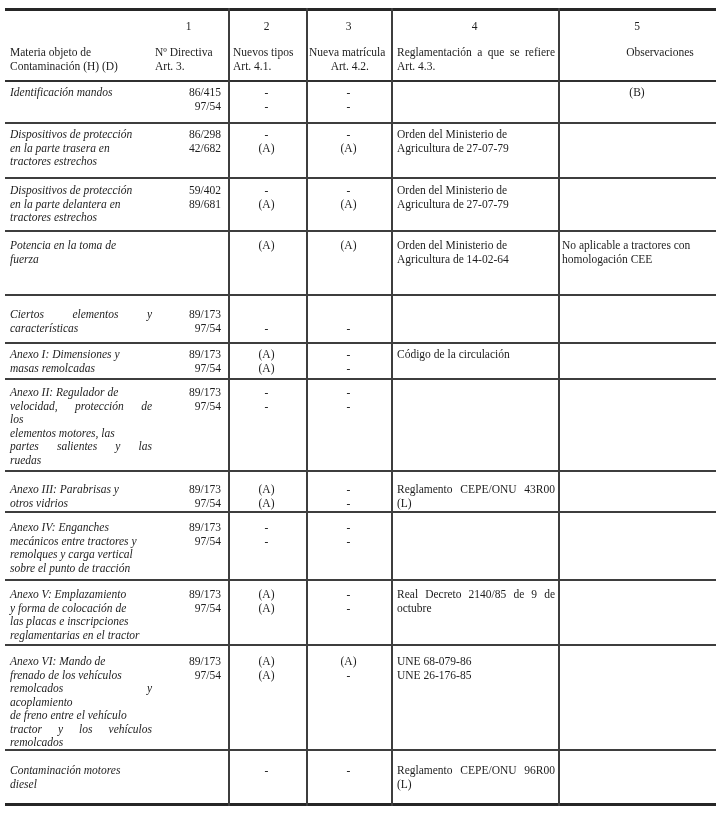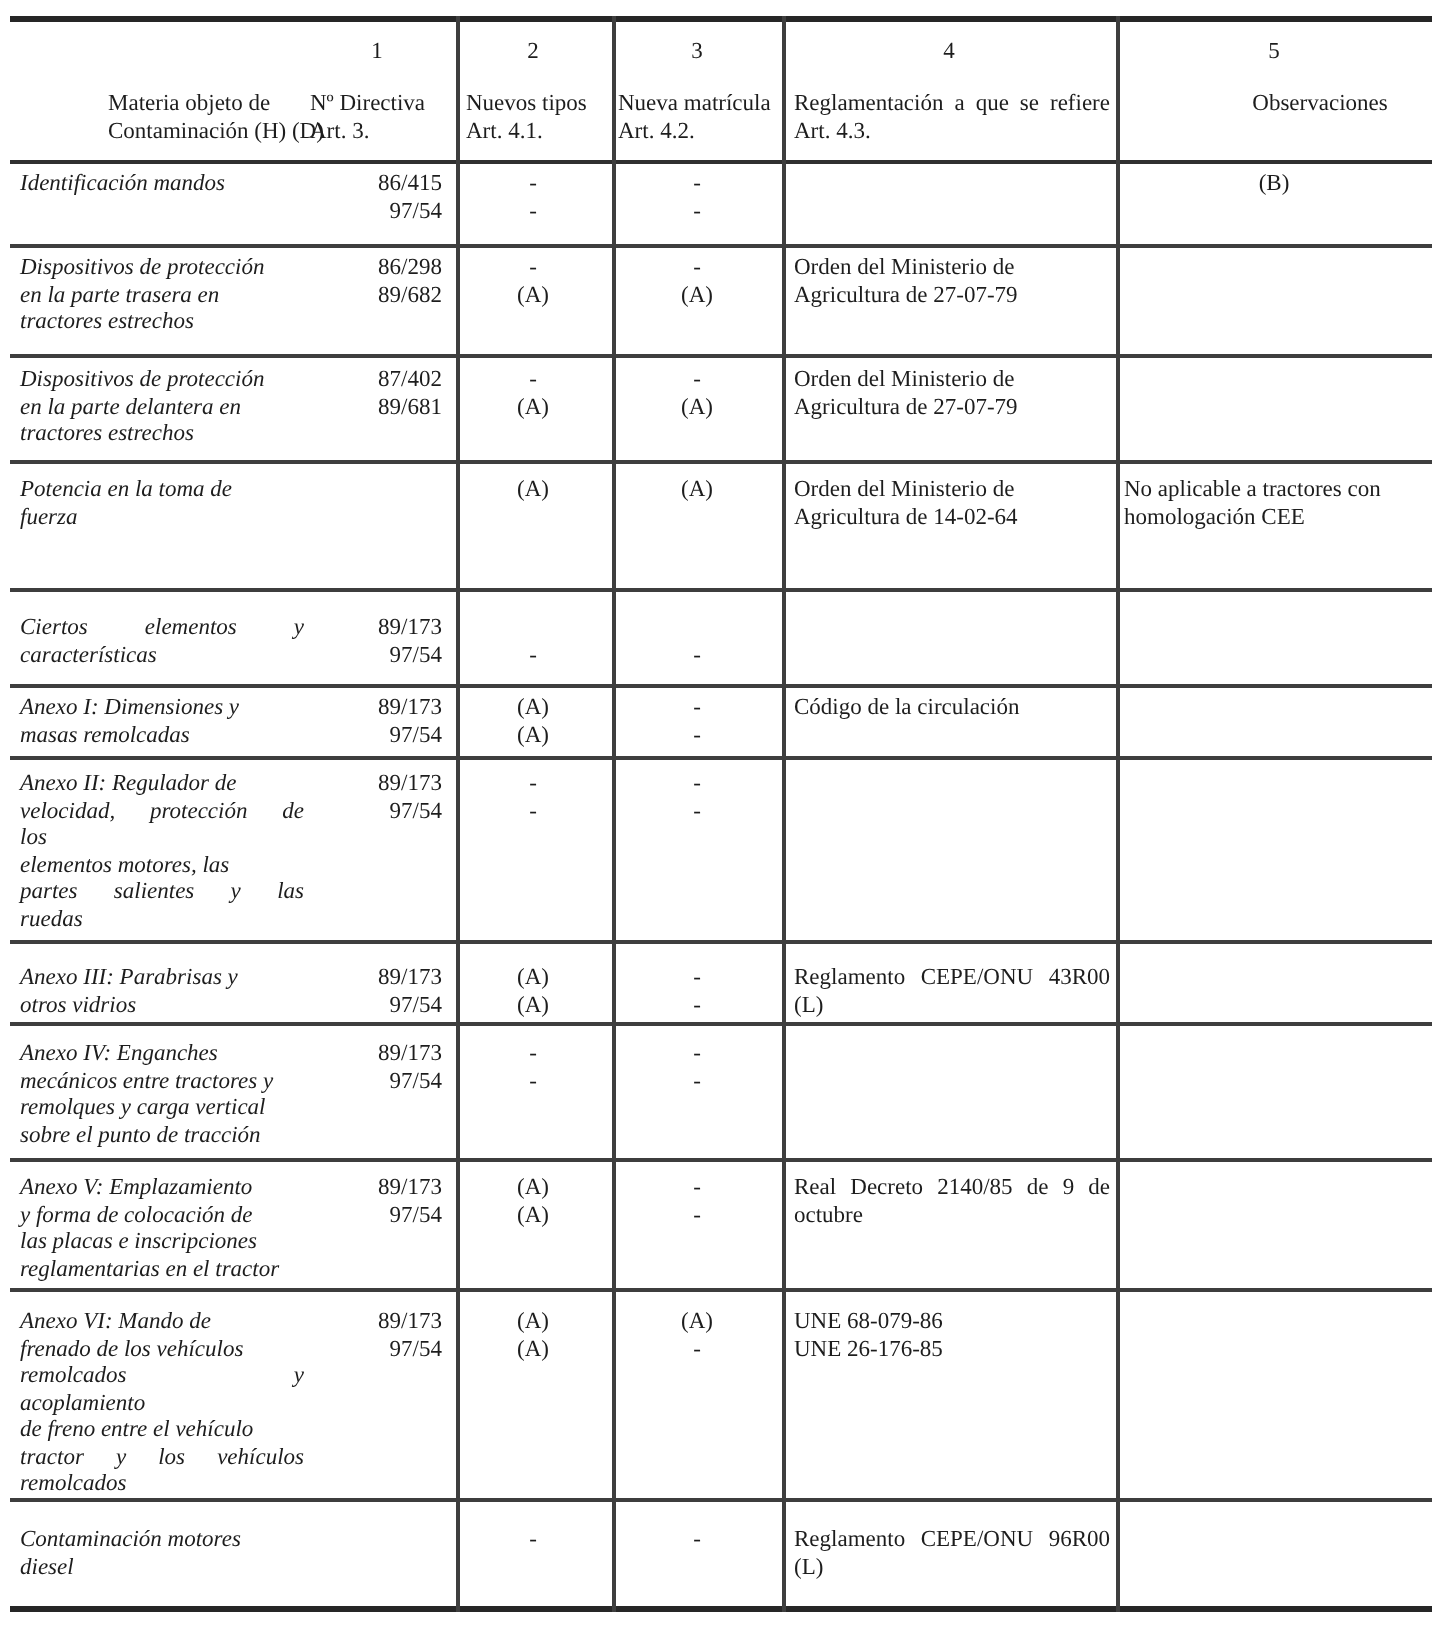--- a/index.html
+++ b/index.html
@@ -28,24 +28,24 @@
   .ln{min-height:13.5px;white-space:nowrap;}
   .jl{text-align:justify;text-align-last:justify;white-space:normal;}
   
   .hnum{position:absolute;top:20px;text-align:center;}
   .hn1{left:150px;width:77px;}
   .hn2{left:228px;width:77px;}
   .hn3{left:306px;width:85px;}
   .hn4{left:391px;width:167px;}
   .hn5{left:558px;width:158px;}
   .hlabel{position:absolute;top:46px;}
-  .hl-materia{left:10px;width:160px;margin-left:44px;}
+  .hl-materia{left:10px;width:160px;}
   .hl-dir{left:155px;width:70px;}
   .hl-2{left:233px;width:72px;}
-  .hl-3{left:309px;width:60px;}
+  .hl-3{left:309px;width:60px;text-align:right;}
   .hl-4{left:397px;width:158px;}
   .hl-5{left:558px;width:158px;text-align:center;padding-left:23px;}
 </style>
 </head>
 <body>
 
 <div class="page">
 
   <div class="hline thick" style="top:8px"></div>
   <div class="hline hdr" style="top:80px"></div>
@@ -122,21 +122,21 @@
   </div>
 
   <div class="row" style="top:128px">
     <div class="cell c-materia">
         <div class="ln">Dispositivos de protección</div>
         <div class="ln">en la parte trasera en</div>
         <div class="ln">tractores estrechos</div>
       </div>
     <div class="cell c-dir">
         <div class="ln">86/298</div>
-        <div class="ln">89/682</div>
+        <div class="ln">42/682</div>
       </div>
     <div class="cell c-c2">
         <div class="ln">-</div>
         <div class="ln">(A)</div>
       </div>
     <div class="cell c-c3">
         <div class="ln">-</div>
         <div class="ln">(A)</div>
       </div>
     <div class="cell c-c4">
@@ -146,21 +146,21 @@
     <div class="cell c-c5"></div>
   </div>
 
   <div class="row" style="top:184px">
     <div class="cell c-materia">
         <div class="ln">Dispositivos de protección</div>
         <div class="ln">en la parte delantera en</div>
         <div class="ln">tractores estrechos</div>
       </div>
     <div class="cell c-dir">
-        <div class="ln">87/402</div>
+        <div class="ln">59/402</div>
         <div class="ln">89/681</div>
       </div>
     <div class="cell c-c2">
         <div class="ln">-</div>
         <div class="ln">(A)</div>
       </div>
     <div class="cell c-c3">
         <div class="ln">-</div>
         <div class="ln">(A)</div>
       </div>

